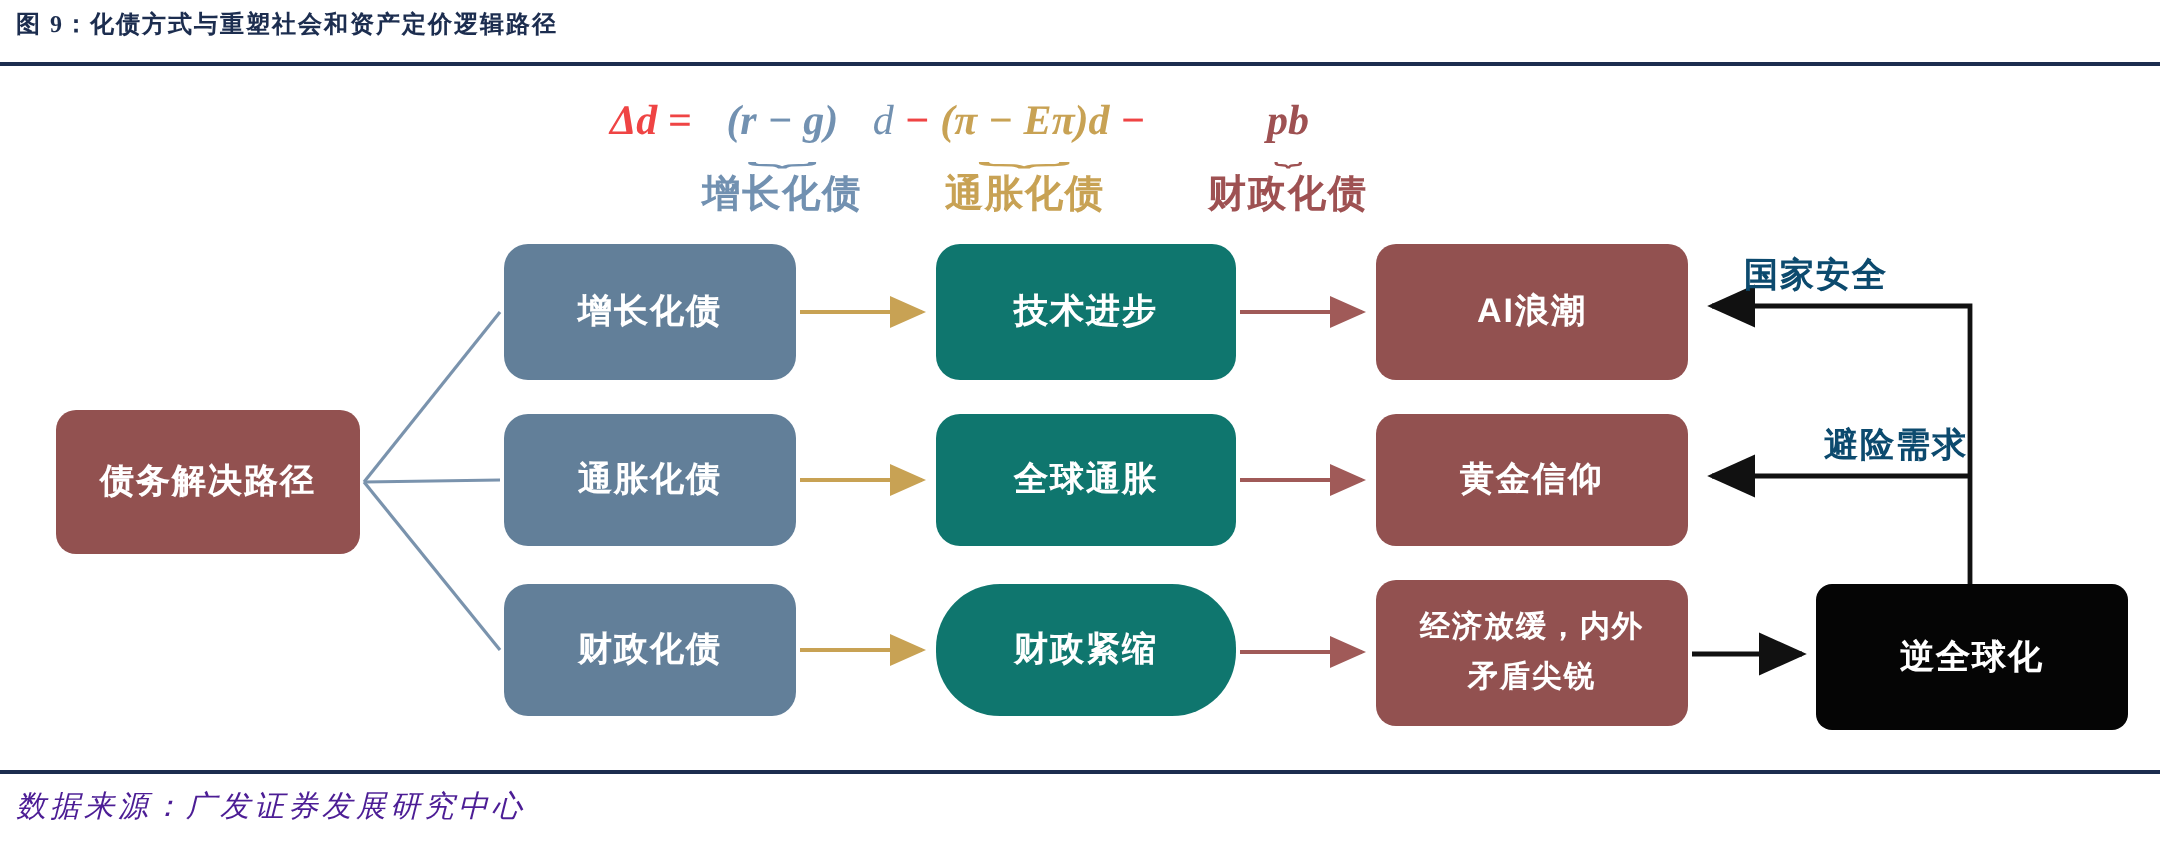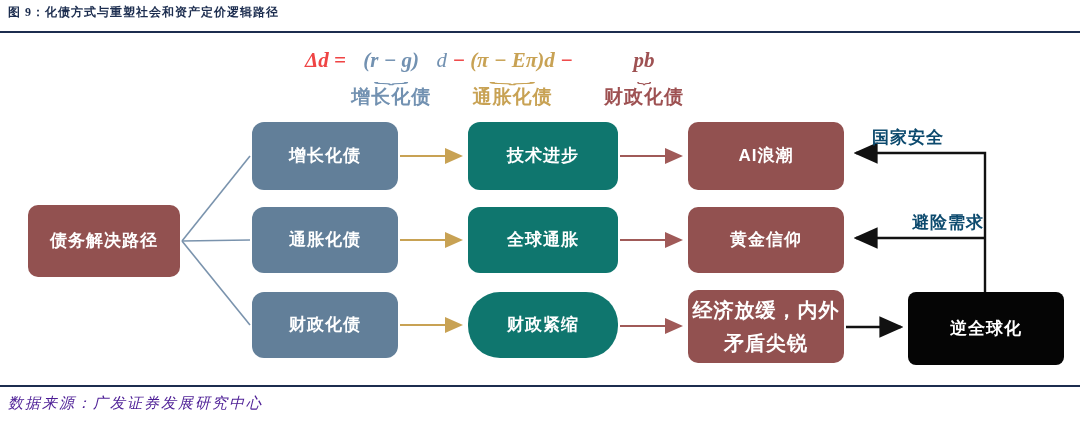--- a/index.html
+++ b/index.html
@@ -145,21 +145,21 @@
   <div class="node gold" style="left:468px;top:292px;width:150px;height:66px;border-radius:32px;">
     <span class="ln">财政紧缩</span>
   </div>
 
   <div class="node maroon" style="left:688px;top:207px;width:156px;height:66px;">
     <span class="ln">黄金信仰</span>
   </div>
   <div class="node maroon" style="left:688px;top:122px;width:156px;height:68px;">
     <span class="ln">AI浪潮</span>
   </div>
-  <div class="node maroon" style="left:688px;top:290px;width:156px;height:73px;font-size:20px;">
+  <div class="node maroon" style="left:688px;top:290px;width:156px;height:73px;font-size:15px;">
     <span class="ln">经济放缓，内外</span>
     <span class="ln">矛盾尖锐</span>
   </div>
 
   <div class="node black" style="left:908px;top:292px;width:156px;height:73px;">
     <span class="ln">逆全球化</span>
   </div>
 
   <div class="flabel-free" style="left:872px;top:126px;">国家安全</div>
   <div class="flabel-free" style="left:872px;top:211px;margin-left:40px;">避险需求</div>

